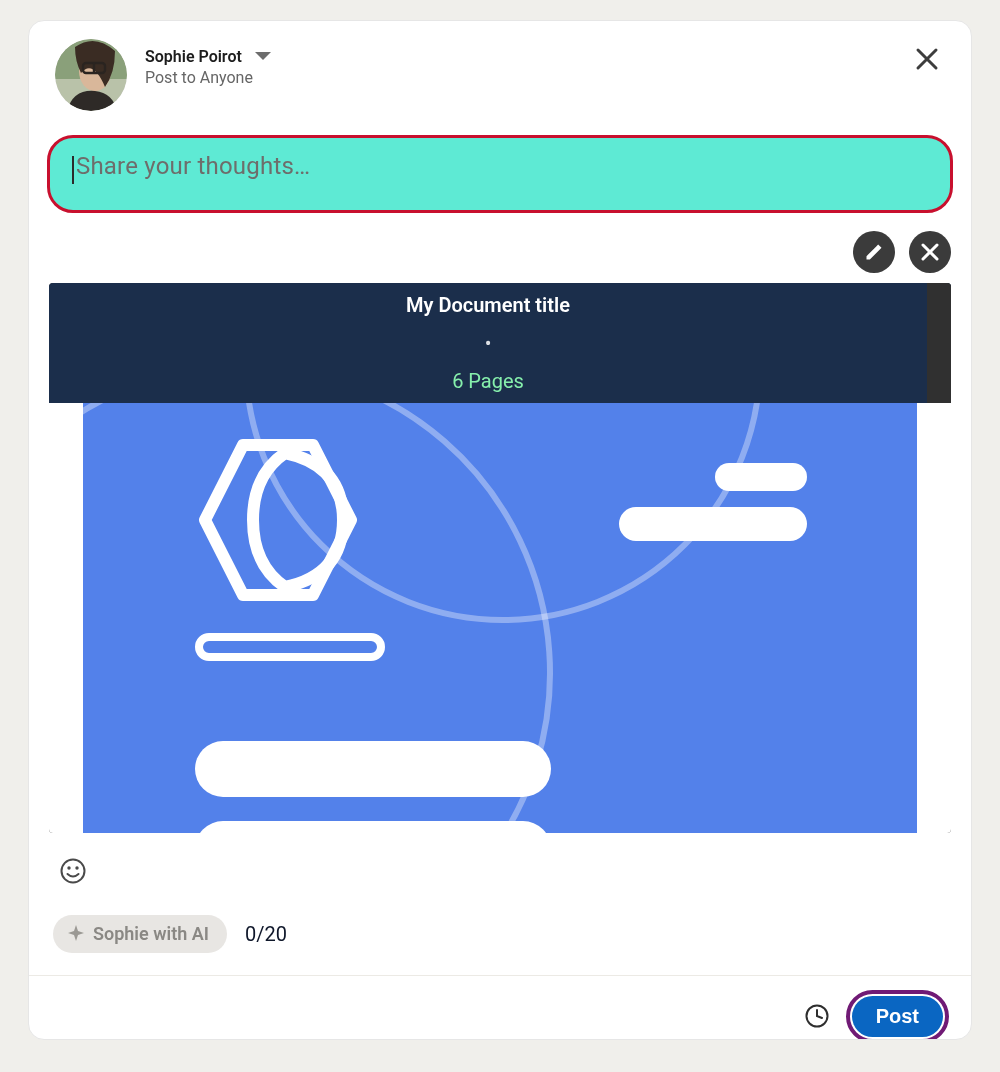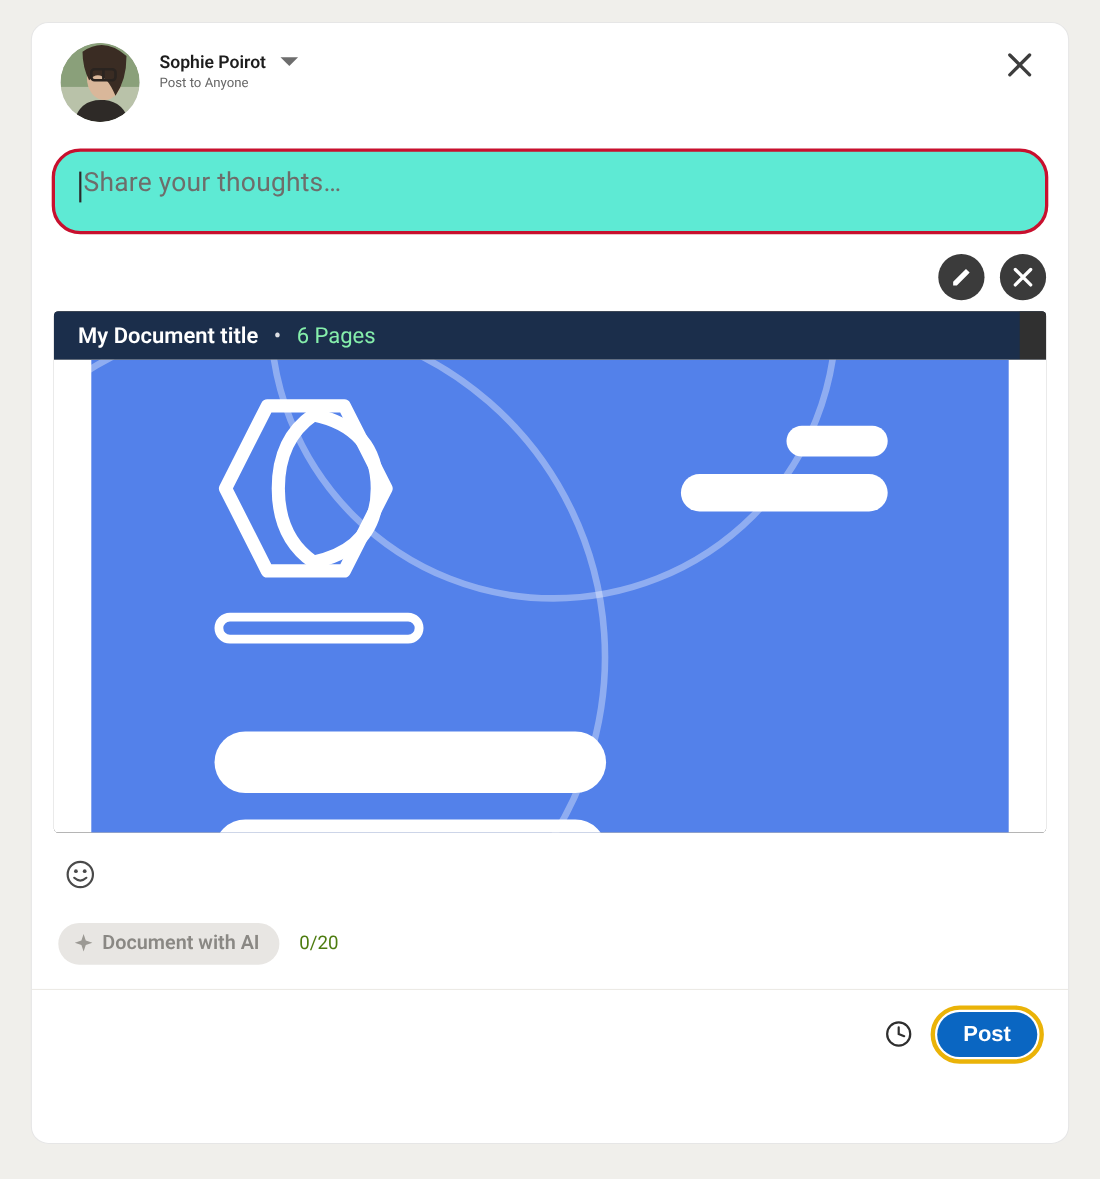--- a/index.html
+++ b/index.html
@@ -47,21 +47,21 @@
     align-items: center;
     gap: 12px;
   }
   .author-name {
     font-size: 16px;
     font-weight: 650;
     color: #1d1d1d;
   }
   .caret svg { display:block; }
   .audience {
-    font-size: 12px;
+    font-size: 16px;
     color: #666;
     margin-top: 2px;
   }
   .close-x {
     width: 40px; height: 40px;
     display:flex; align-items:center; justify-content:center;
     cursor:pointer;
     color:#444;
     border-radius:50%;
   }
@@ -114,20 +114,21 @@
   }
   .doc-bar {
     background:#1b2e4b;
     color:#fff;
     display:flex;
     align-items:center;
     gap: 14px;
     padding: 10px 22px;
     font-size: 20px;
     border-right: 24px solid #303030;
+    flex-direction: column;
   }
   .doc-title { font-weight: 650; }
   .doc-dot { opacity:.85; }
   .doc-pages { color:#86efac; font-weight:400; }
   .doc-body {
     height: 430px;
     background:#fff;
     position:relative;
     overflow:hidden;
   }
@@ -218,22 +219,22 @@
     gap:8px;
     background:#e8e6e3;
     color:#8a8884;
     font-size:18px;
     font-weight:600;
     padding: 8px 18px 9px 14px;
     border-radius: 22px;
     cursor: default;
   }
   .counter {
-    color:#4d7c0f;
-    font-size:17px;
+    color:#0f172a;
+    font-size:20px;
   }
 
   .divider {
     border-top:1px solid #eceae5;
   }
 
   
   .footer {
     display:flex;
     justify-content:flex-end;
@@ -242,21 +243,21 @@
     padding: 14px 22px 16px 22px;
   }
   .clock {
     width:34px; height:34px;
     display:flex; align-items:center; justify-content:center;
     color:#3a3a3a;
     cursor:pointer;
     border-radius:50%;
   }
   .post-btn-ring {
-    border: 4px solid #eab308;
+    border: 4px solid #701a75;
     border-radius: 30px;
     padding: 2px;
   }
   .post-btn {
     background:#0a66c2;
     color:#fff;
     font-size:20px;
     font-weight:700;
     border:none;
     padding: 9px 24px;
@@ -360,21 +361,21 @@
         <path d="M8.5 17 Q14 22 19.5 17" fill="none" stroke="#4a4a4a" stroke-width="2" stroke-linecap="round"></path>
       </svg>
     </div>
   </div>
 
   <div class="rewrite-row">
     <div class="rewrite-chip">
       <svg width="18" height="18" viewBox="0 0 18 18">
         <path d="M9 1 L11 7 L17 9 L11 11 L9 17 L7 11 L1 9 L7 7 Z" fill="#9b9994"></path>
       </svg>
-      <span>Document with AI</span>
+      <span>Sophie with AI</span>
     </div>
     <span class="counter">0/20</span>
   </div>
 
   <div class="divider"></div>
 
   <div class="footer">
     <div class="clock">
       <svg width="26" height="26" viewBox="0 0 26 26">
         <circle cx="13" cy="13" r="10.5" fill="none" stroke="#2e2e2e" stroke-width="2"></circle>

